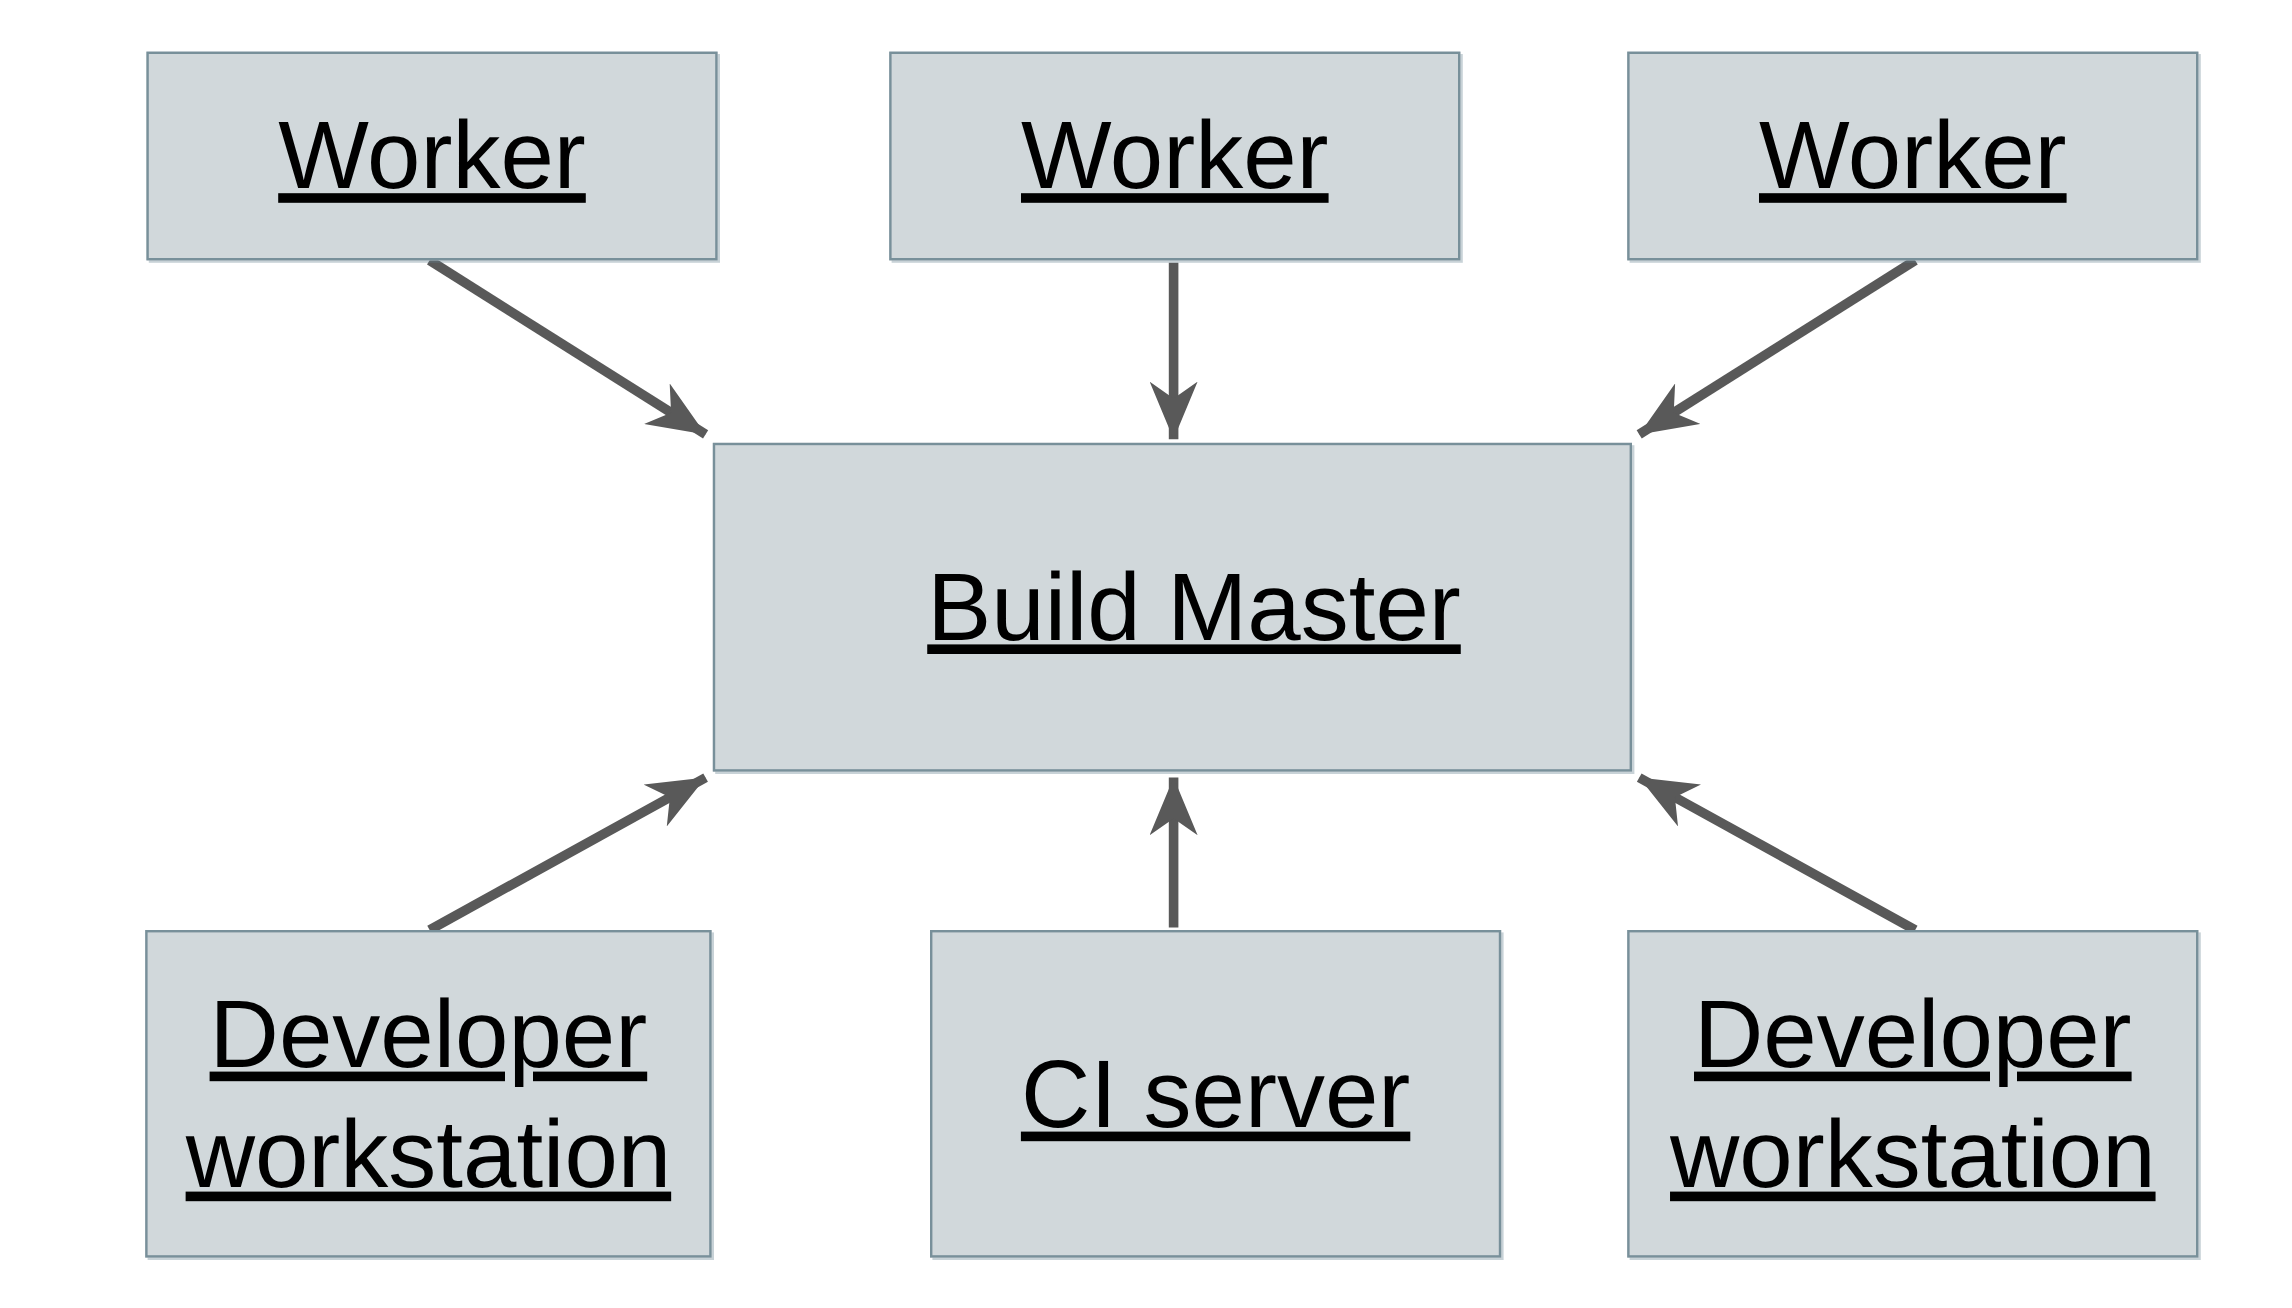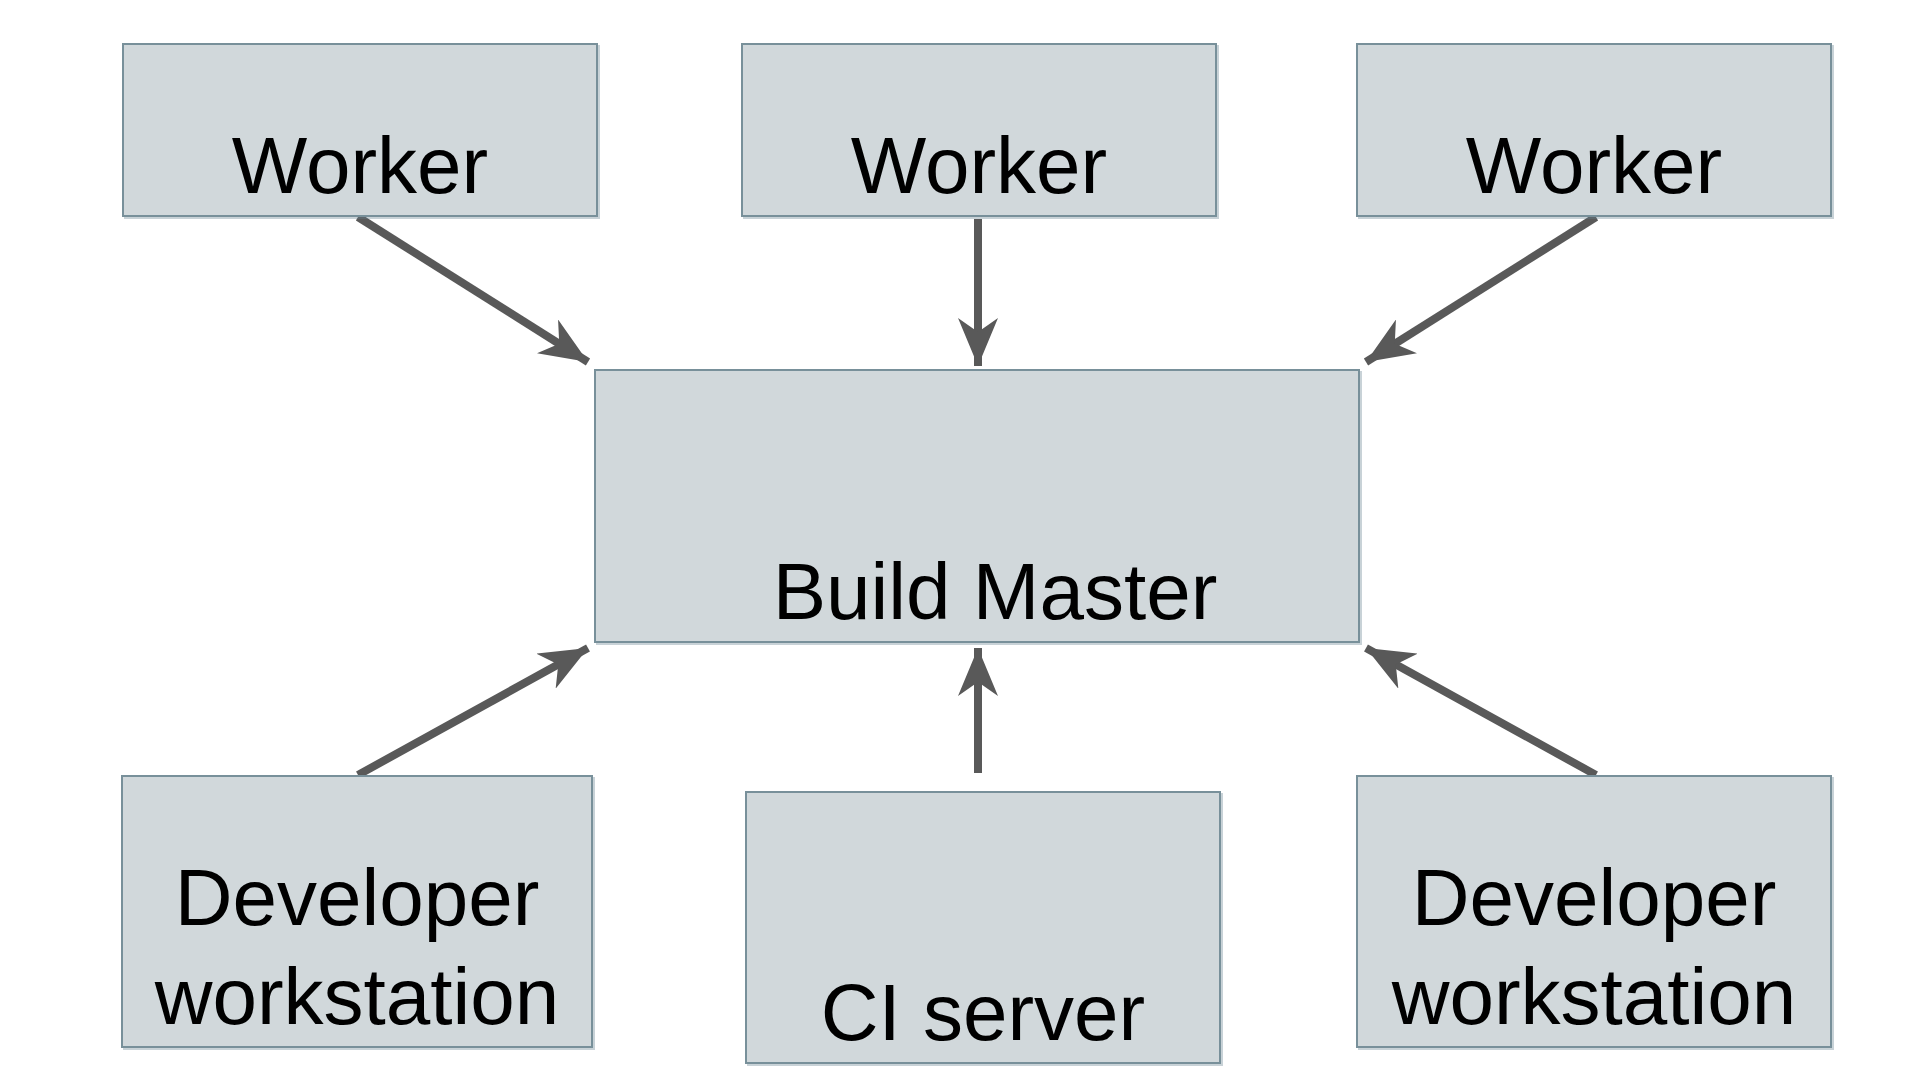--- a/index.html
+++ b/index.html
@@ -25,23 +25,24 @@
     display: block;
   }
   .node {
     position: absolute;
     box-sizing: border-box;
     border-style: solid;
     border-width: 2px;
     display: flex;
     flex-direction: column;
     align-items: center;
-    justify-content: flex-end;
+    justify-content: center;
     text-align: center;
     box-shadow: 2px 2px 0 rgba(96,125,139,0.35);
+    text-decoration: underline;
   }
   .label-line {
     font-size: 80px;
     line-height: 1.24;
     color: #000000;
     white-space: nowrap;
     letter-spacing: 0px;
   }
 </style>
 </head>
@@ -71,21 +72,21 @@
       <div class="node" style="left: 1356px; top: 43px; width: 476px; height: 174px; background: rgb(209, 216, 219); border-color: rgb(120, 144, 154);">
         <div class="label-line" style="color: rgb(0, 0, 0);">Worker</div>
       </div>
       <div class="node" style="left: 594px; top: 369px; width: 766px; height: 274px; background: rgb(209, 216, 219); border-color: rgb(120, 144, 154); padding-left: 36px;">
         <div class="label-line" style="color: rgb(0, 0, 0);">Build Master</div>
       </div>
       <div class="node" style="left: 121px; top: 775px; width: 472px; height: 273px; background: rgb(209, 216, 219); border-color: rgb(120, 144, 154);">
         <div class="label-line" style="color: rgb(0, 0, 0);">Developer</div>
         <div class="label-line" style="color: rgb(0, 0, 0);">workstation</div>
       </div>
-      <div class="node" style="left: 745px; top: 775px; width: 476px; height: 273px; background: rgb(209, 216, 219); border-color: rgb(120, 144, 154); margin-top: 16px;">
+      <div class="node" style="left: 775px; top: 775px; width: 476px; height: 273px; background: rgb(209, 216, 219); border-color: rgb(120, 144, 154);">
         <div class="label-line" style="color: rgb(0, 0, 0);">CI server</div>
       </div>
       <div class="node" style="left: 1356px; top: 775px; width: 476px; height: 273px; background: rgb(209, 216, 219); border-color: rgb(120, 144, 154);">
         <div class="label-line" style="color: rgb(0, 0, 0);">Developer</div>
         <div class="label-line" style="color: rgb(0, 0, 0);">workstation</div>
       </div>
     </div>
 </div>
 
 </body></html>

